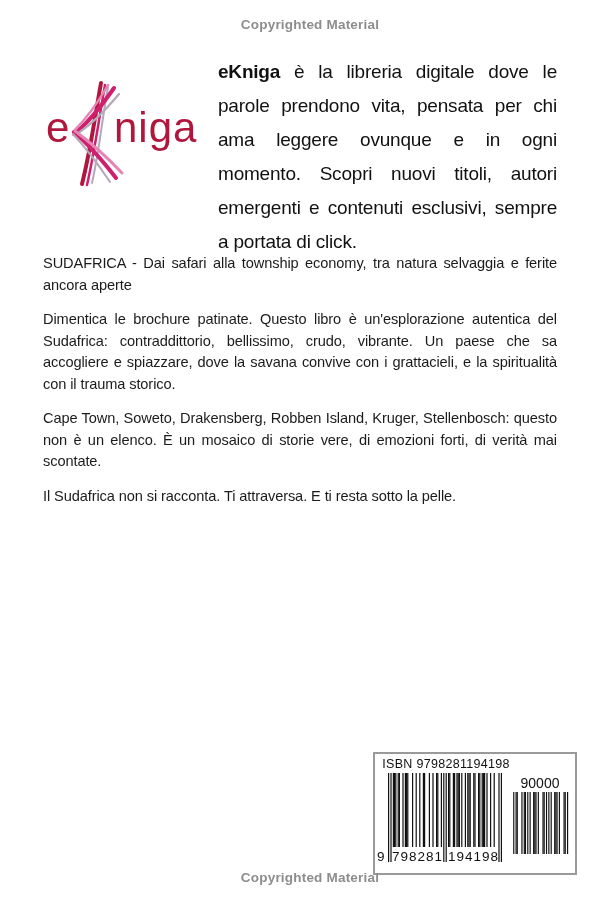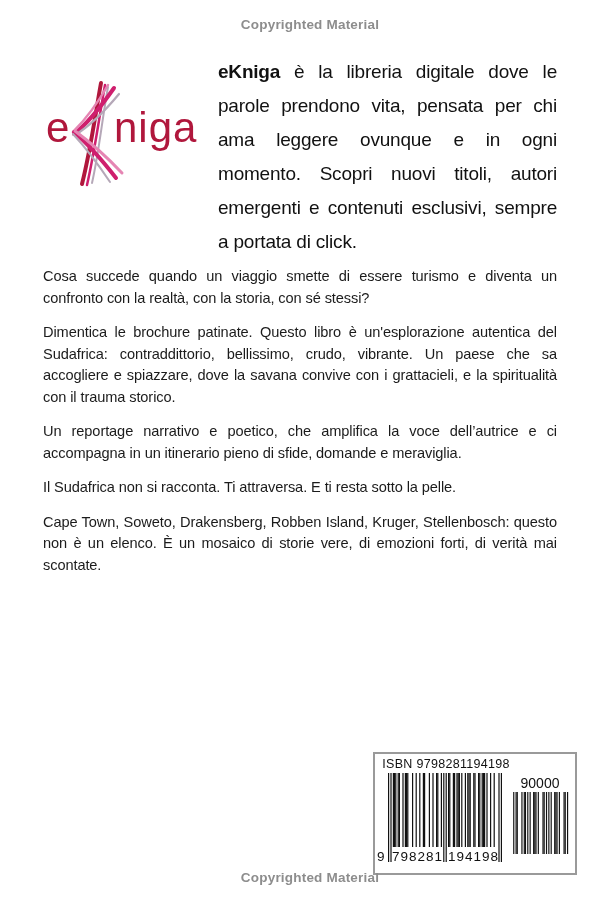--- a/index.html
+++ b/index.html
@@ -75,25 +75,24 @@
       <path d="M 32 54 C 46 66 60 82 74 100" stroke-width="4" stroke="#cf1f6e"></path>
       <path d="M 33 53 C 48 64 64 78 80 95" stroke-width="3" stroke="#e585b3"></path>
       <path d="M 31 56 C 44 70 56 86 68 104" stroke-width="2" stroke="#b5a8b8"></path>
     </g>
     <text x="72" y="64" font-size="42" letter-spacing="1" font-family="Liberation Sans, sans-serif" fill="#b0173c">niga</text>
   </svg>
 
   <p class="intro"><b>eKniga</b><span> è la libreria digitale dove le parole prendono vita, pensata per chi ama leggere ovunque e in ogni momento. Scopri nuovi titoli, autori emergenti e contenuti esclusivi, sempre a portata di click.</span></p>
 
   <div class="body-text" id="bodyText">
-      <p class="gap">Cosa succede quando un viaggio smette di essere turismo e diventa un confronto con la realtà, con la storia, con sé stessi?</p>
+      <p>SUDAFRICA - Dai safari alla township economy, tra natura selvaggia e ferite ancora aperte</p>
       <p class="gap">Dimentica le brochure patinate. Questo libro è un'esplorazione autentica del Sudafrica: contraddittorio, bellissimo, crudo, vibrante. Un paese che sa accogliere e spiazzare, dove la savana convive con i grattacieli, e la spiritualità con il trauma storico.</p>
-      <p class="gap">Un reportage narrativo e poetico, che amplifica la voce dell’autrice e ci accompagna in un itinerario pieno di sfide, domande e meraviglia.</p>
+      <p class="gap">Cape Town, Soweto, Drakensberg, Robben Island, Kruger, Stellenbosch: questo non è un elenco. È un mosaico di storie vere, di emozioni forti, di verità mai scontate.</p>
       <p class="gap">Il Sudafrica non si racconta. Ti attraversa. E ti resta sotto la pelle.</p>
-      <p class="gap">Cape Town, Soweto, Drakensberg, Robben Island, Kruger, Stellenbosch: questo non è un elenco. È un mosaico di storie vere, di emozioni forti, di verità mai scontate.</p>
     </div>
 
   <div class="barcode-box">
     <div class="isbn-label">ISBN 9798281194198</div>
     <svg class="main-bars" id="mainBars" width="114" height="89" viewBox="0 0 114 89">
         <rect x="0.00" y="0" width="1.2" height="89"></rect>
         <rect x="2.40" y="0" width="1.2" height="89"></rect>
         <rect x="4.80" y="0" width="1.2" height="74"></rect>
         <rect x="6.00" y="0" width="1.2" height="74"></rect>
         <rect x="7.20" y="0" width="1.2" height="74"></rect>

